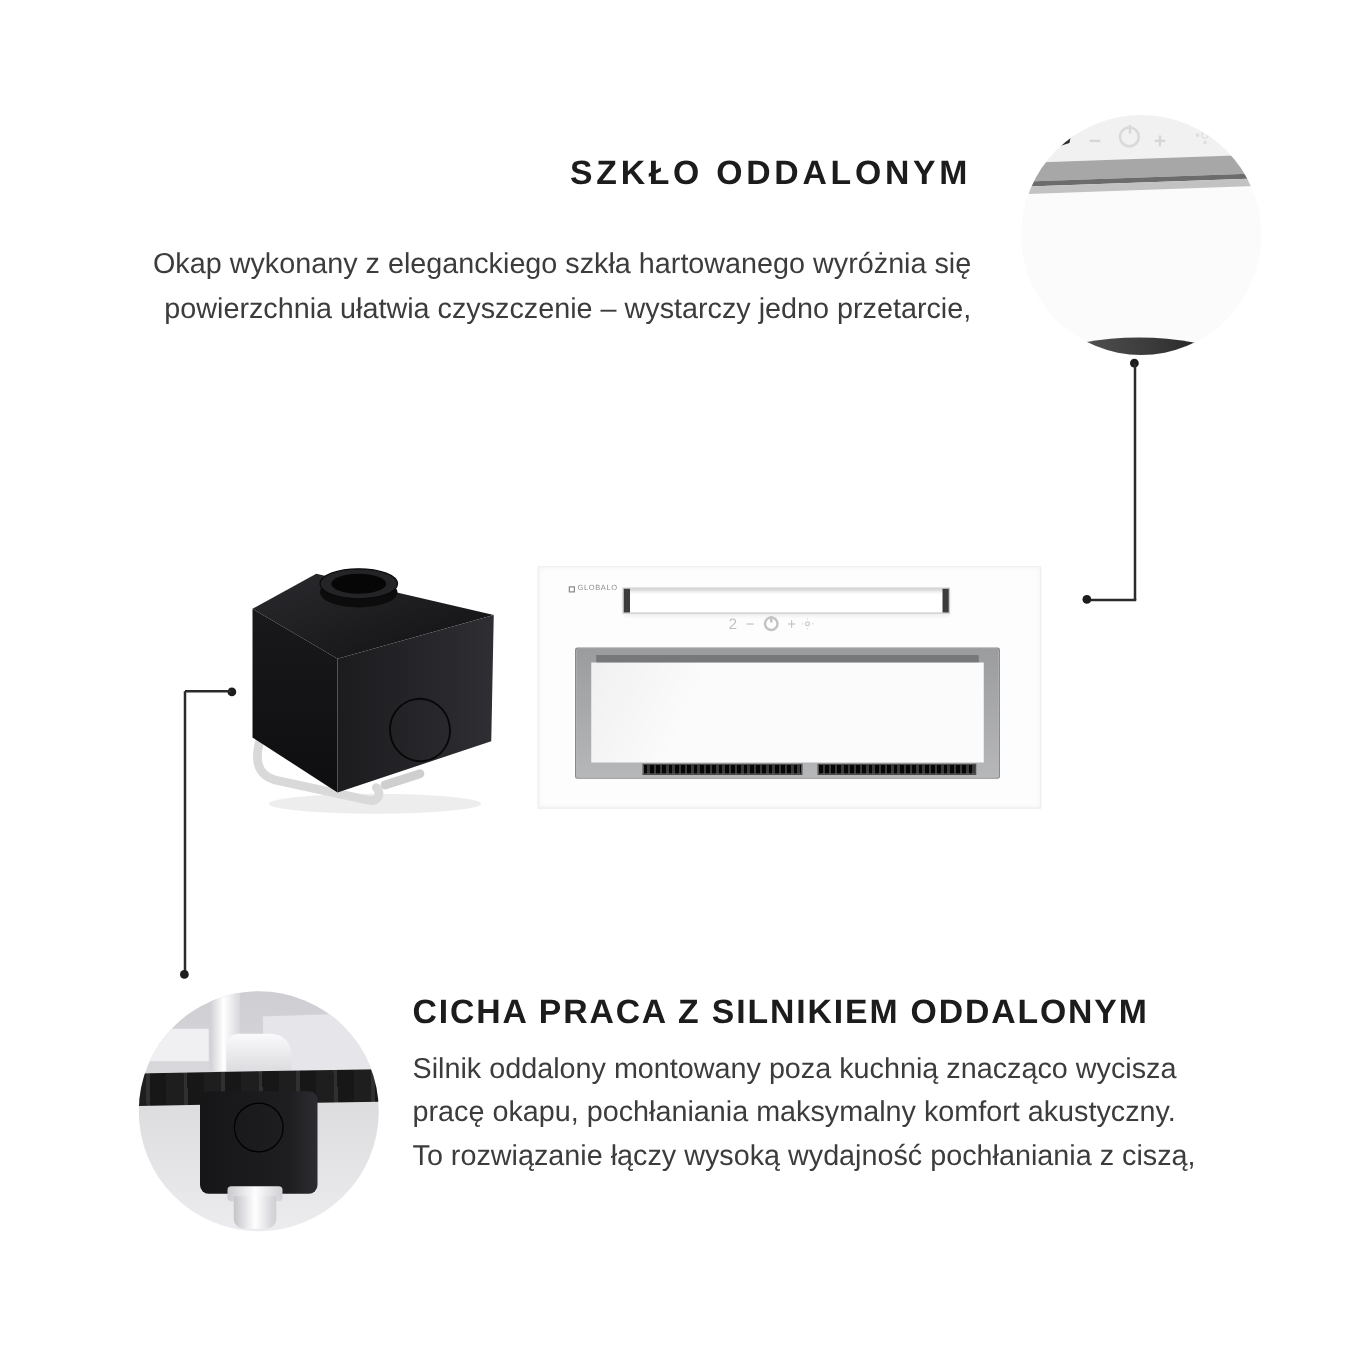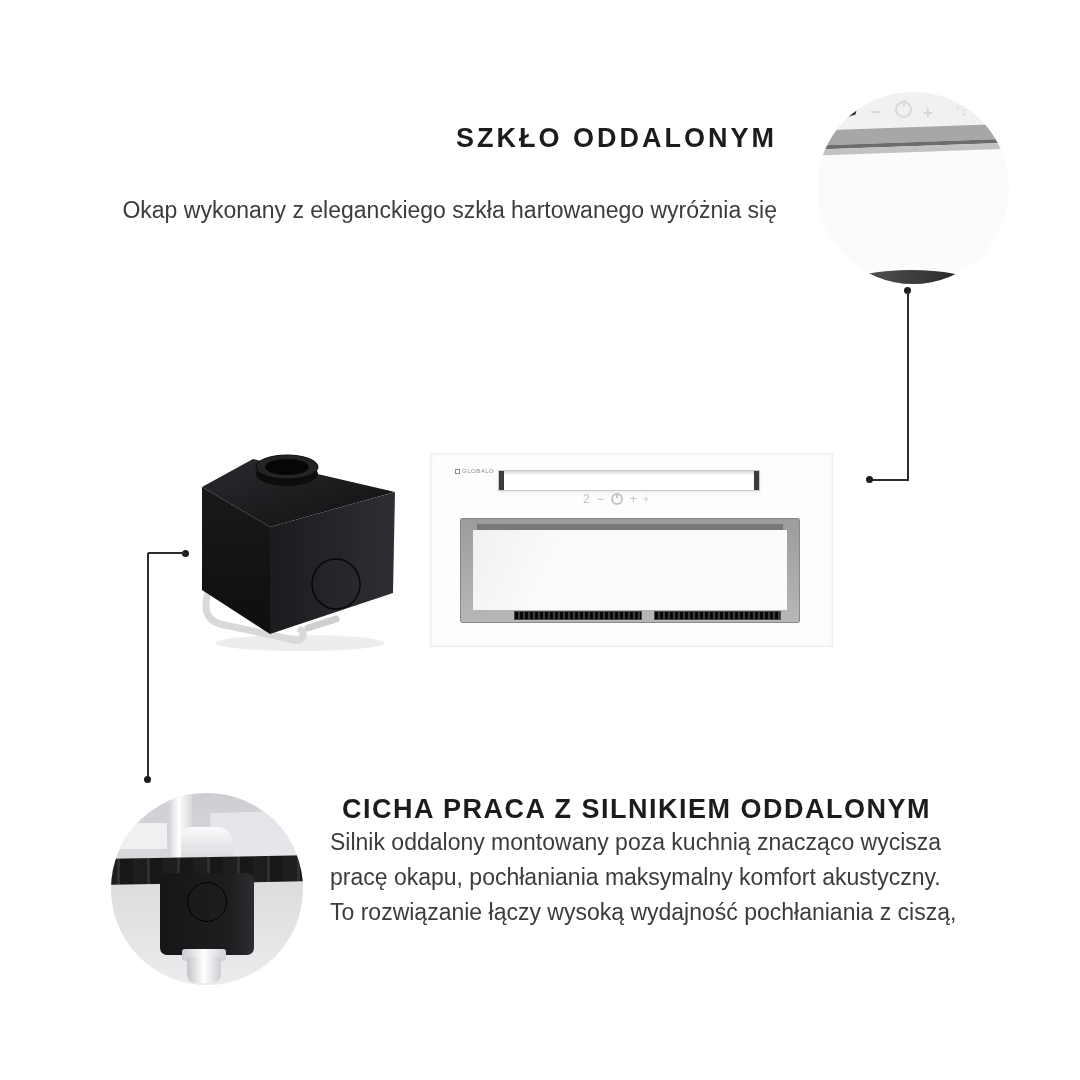--- a/index.html
+++ b/index.html
@@ -9,22 +9,22 @@
     font-family:"Liberation Sans","DejaVu Sans",sans-serif; overflow:hidden;
   }
   
   .sec-title { font-weight:700; color:#1c1c1c; font-size:27px; line-height:32px; }
   .body-line { color:#3c3c3c; font-size:23px; white-space:nowrap; }
   .top-block { position:absolute; left:90px; top:122px; width:687px; text-align:right; }
   .top-block .sec-title { letter-spacing:3px; }
   .top-block .para { margin-top:38px; }
   .top-block .body-line { line-height:36px; }
   .bottom-block { position:absolute; left:330px; top:793px; width:650px; text-align:left; }
-  .bottom-block .sec-title { letter-spacing:1.5px;margin-left:12px; }
-  .bottom-block .para { }
+  .bottom-block .sec-title { letter-spacing:1.5px; }
+  .bottom-block .para { margin-top:12px; }
   .bottom-block .body-line { line-height:35px; }
 
   
   .cline { position:absolute; background:#2b2b2b; }
   .cdot  { position:absolute; width:7px; height:7px; border-radius:50%; background:#1d1d1d; }
 
   
   .detail-circle { position:absolute; border-radius:50%; overflow:hidden; }
   .circle-top { left:817px; top:92px; width:192px; height:192px; background:#fbfbfb; }
   .circle-top .tilt { position:absolute; left:-24px; top:-70px; width:240px; height:130px; transform:rotate(-2deg); }
@@ -91,20 +91,21 @@
 </style>
 </head>
 <body>
 
 <div class="canvas">
 
   <div class="top-block">
     <div class="sec-title">SZKŁO ODDALONYM</div>
     <div class="para">
       <div class="body-line">Okap wykonany z eleganckiego szkła hartowanego wyróżnia się</div>
+      <div class="body-line">powierzchnia ułatwia czyszczenie – wystarczy jedno przetarcie,</div>
     </div>
   </div>
 
   <div class="bottom-block">
     <div class="sec-title">CICHA PRACA Z SILNIKIEM ODDALONYM</div>
     <div class="para">
       <div class="body-line">Silnik oddalony montowany poza kuchnią znacząco wycisza</div>
       <div class="body-line">pracę okapu, pochłaniania maksymalny komfort akustyczny.</div>
       <div class="body-line">To rozwiązanie łączy wysoką wydajność pochłaniania z ciszą,</div>
     </div>

